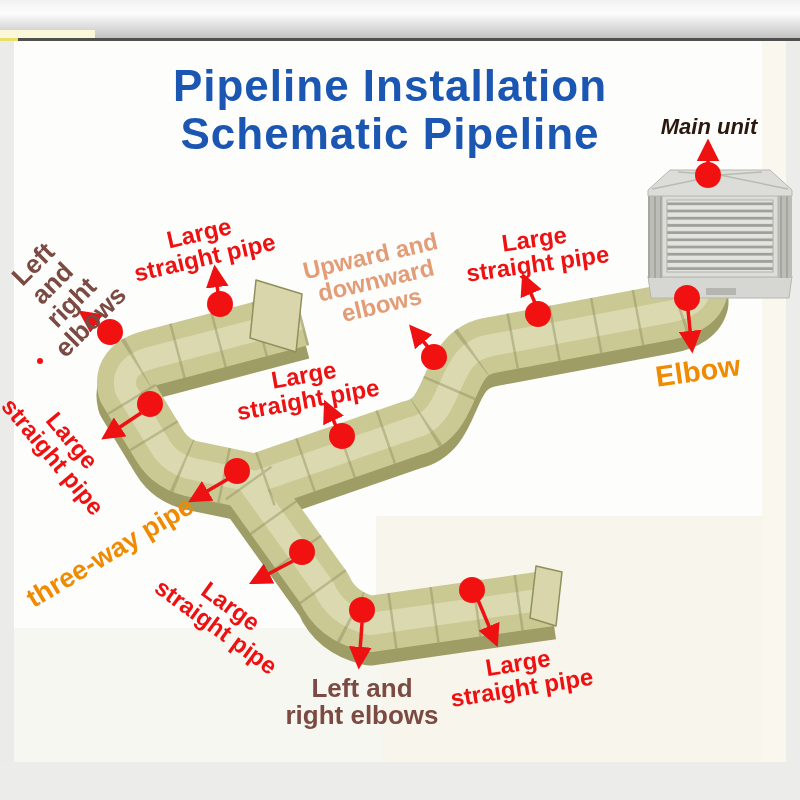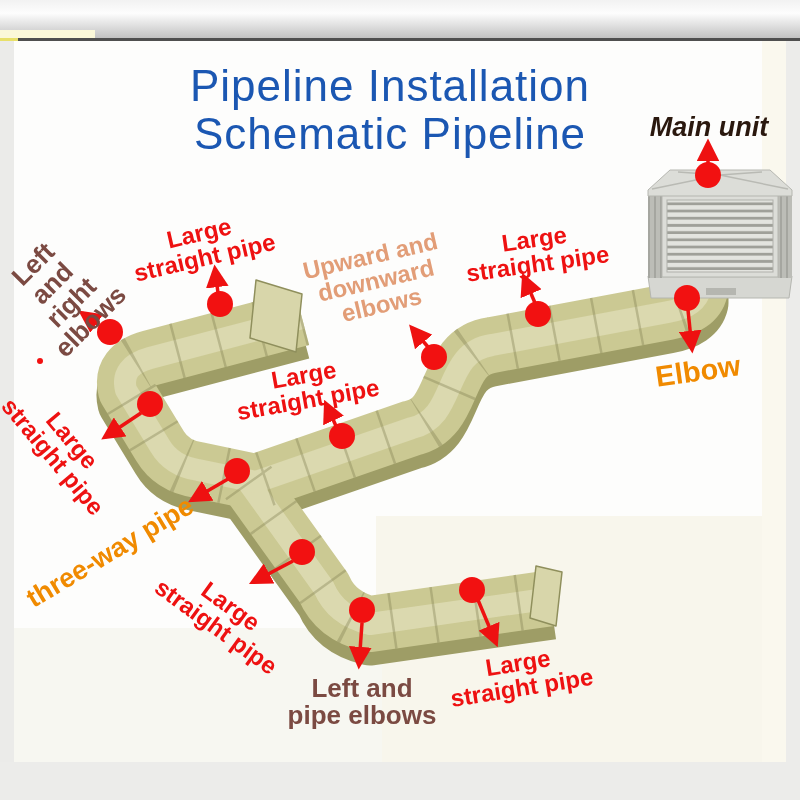--- a/index.html
+++ b/index.html
@@ -8,21 +8,21 @@
     font-family:"Liberation Sans",sans-serif;background:#ffffff;
   }
   #scene{position:absolute;left:0;top:0;}
   #labels-layer{position:absolute;left:0;top:0;width:800px;height:800px;pointer-events:none;}
   .lbl{
     position:absolute;white-space:pre;text-align:center;font-weight:bold;
     line-height:1.04;transform-origin:center center;
   }
   #title-block{
     position:absolute;left:110px;top:62px;width:560px;text-align:center;
-    font-weight:normal;font-size:44px;line-height:48px;letter-spacing:1px;
+    font-weight:bold;font-size:44px;line-height:48px;letter-spacing:1px;
   }
 </style>
 </head>
 <body>
 
 <div id="stage">
 
   <svg id="scene" width="800" height="800" viewBox="0 0 800 800">
     <defs>
       <linearGradient id="topband" x1="0" y1="0" x2="0" y2="1">
@@ -134,28 +134,28 @@
 and
 right
 elbows</div>
       <div class="lbl" style="left: 202px; top: 246px; font-size: 24px; color: rgb(238, 17, 17); transform: translate(-50%, -50%) rotate(-13deg);">Large
 straight pipe</div>
       <div class="lbl" style="left: 376px; top: 281px; font-size: 24px; color: rgb(226, 157, 119); transform: translate(-50%, -50%) rotate(-13deg);">Upward and
 downward
 elbows</div>
       <div class="lbl" style="left: 536px; top: 252px; font-size: 24px; color: rgb(238, 17, 17); transform: translate(-50%, -50%) rotate(-8deg);">Large
 straight pipe</div>
-      <div class="lbl" style="left: 709px; top: 127px; font-size: 27px; color: rgb(42, 24, 14); font-style: italic; transform: translate(-50%, -50%) rotate(0deg);">Main unit</div>
+      <div class="lbl" style="left: 709px; top: 127px; font-size: 22px; color: rgb(42, 24, 14); font-style: italic; transform: translate(-50%, -50%) rotate(0deg);">Main unit</div>
       <div class="lbl" style="left: 698px; top: 371px; font-size: 29px; color: rgb(240, 138, 0); transform: translate(-50%, -50%) rotate(-8deg);">Elbow</div>
       <div class="lbl" style="left: 306px; top: 388px; font-size: 24px; color: rgb(238, 17, 17); transform: translate(-50%, -50%) rotate(-10deg);">Large
 straight pipe</div>
       <div class="lbl" style="left: 62px; top: 449px; font-size: 24px; color: rgb(238, 17, 17); transform: translate(-50%, -50%) rotate(50deg);">Large
 straight pipe</div>
       <div class="lbl" style="left: 110px; top: 552px; font-size: 27px; color: rgb(240, 138, 0); transform: translate(-50%, -50%) rotate(-31deg);">three-way pipe</div>
       <div class="lbl" style="left: 223px; top: 617px; font-size: 24px; color: rgb(238, 17, 17); transform: translate(-50%, -50%) rotate(36deg);">Large
 straight pipe</div>
       <div class="lbl" style="left: 362px; top: 702px; font-size: 26px; color: rgb(123, 74, 66); transform: translate(-50%, -50%) rotate(0deg);">Left and
-pipe elbows</div>
+right elbows</div>
       <div class="lbl" style="left: 520px; top: 676px; font-size: 24px; color: rgb(238, 17, 17); transform: translate(-50%, -50%) rotate(-9deg);">Large
 straight pipe</div>
     </div>
 
 </div>
 
 </body></html>

